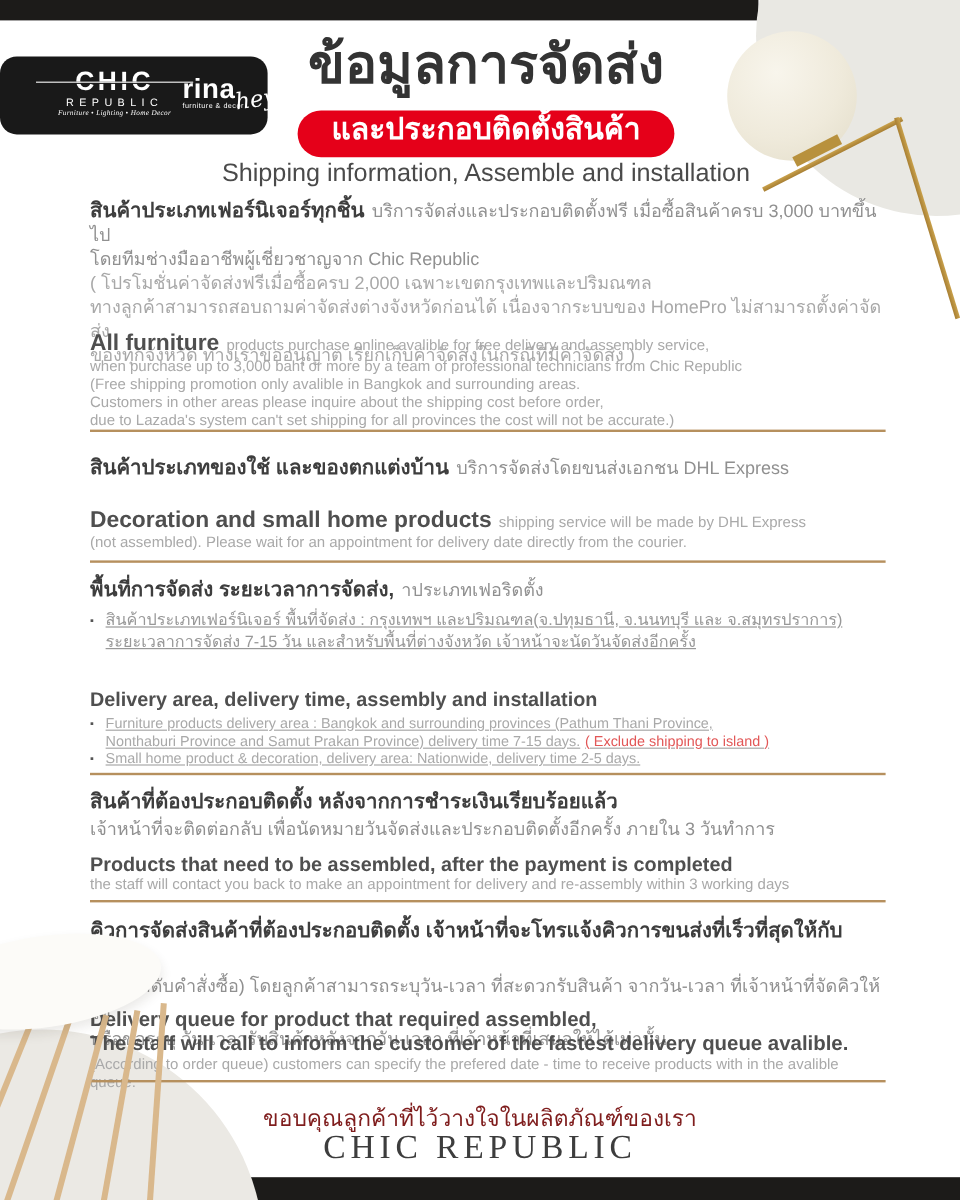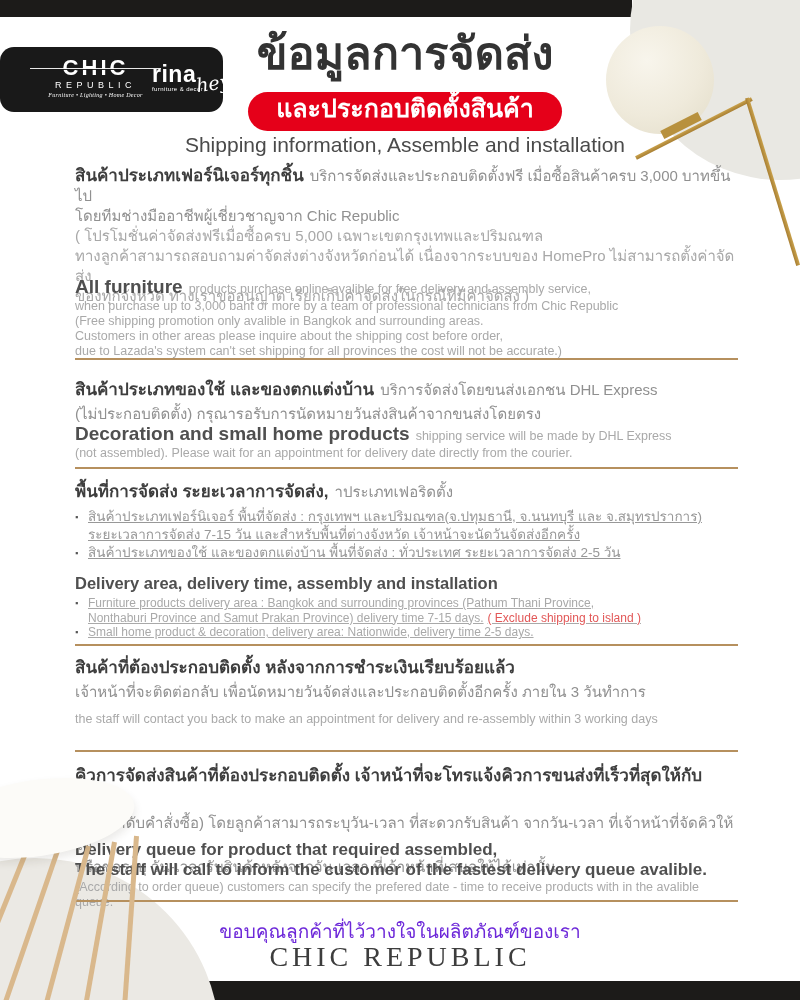--- a/index.html
+++ b/index.html
@@ -76,21 +76,21 @@
   .bullets-th { font-size:13.5px; color:#989898; line-height:18px;text-decoration:underline; }
   .bullets-en { font-size:12px; color:#a9a9a9; line-height:14.5px;text-decoration:underline; }
   .bullet { position:relative; padding-left:13px; }
   .bullet::before { content:"▪"; position:absolute; left:0; top:0; font-size:9px; color:#555; }
   .cont { padding-left:13px; }
   .red-note { color:#e25757; margin-left:4px; }
   .hr { position:absolute; left:75px; width:663px; height:0; border-top:2px solid #b6905e; z-index:3; }
 
   
   .footer-thanks { position:absolute; left:100px; top:916px; width:600px; text-align:center;
-    color:#6d28d9; font-size:19px; z-index:3; }
+    color:#7f1d1d; font-size:19px; z-index:3; }
   .footer-brand { position:absolute; left:100px; top:941px; width:600px; text-align:center;
     font-family:"Liberation Serif", serif; font-size:28px; letter-spacing:4px; color:#3d3d3d; z-index:3; }
 </style>
 </head>
 <body>
 
 <div class="page">
 
   <div class="topbar"></div>
   <div class="bottombar"></div>
@@ -117,62 +117,61 @@
 
   <div class="title-th">ข้อมูลการจัดส่ง</div>
   <div class="badge">
     <span>และประกอบติดตั้งสินค้า</span>
   </div>
   <div class="subtitle">Shipping information, Assemble and installation</div>
 
   <div class="block th-body" style="top:166px;">
     <div><span class="th-b">สินค้าประเภทเฟอร์นิเจอร์ทุกชิ้น</span><span class="th-r">บริการจัดส่งและประกอบติดตั้งฟรี เมื่อซื้อสินค้าครบ 3,000 บาทขึ้นไป</span></div>
     <div>โดยทีมช่างมืออาชีพผู้เชี่ยวชาญจาก Chic Republic</div>
-    <div class="th-light">( โปรโมชั่นค่าจัดส่งฟรีเมื่อซื้อครบ 5,000 เฉพาะเขตกรุงเทพและปริมณฑล</div>
+    <div class="th-light">( โปรโมชั่นค่าจัดส่งฟรีเมื่อซื้อครบ 2,000 เฉพาะเขตกรุงเทพและปริมณฑล</div>
     <div class="th-light">ทางลูกค้าสามารถสอบถามค่าจัดส่งต่างจังหวัดก่อนได้ เนื่องจากระบบของ HomePro ไม่สามารถตั้งค่าจัดส่ง</div>
     <div class="th-light">ของทุกจังหวัด ทางเราขออนุญาต เรียกเก็บค่าจัดส่งในกรณีที่มีค่าจัดส่ง )</div>
   </div>
   <div class="block en-body" style="top:277px;">
     <div class="lh20"><span class="en-b-lg">All furniture</span><span class="en-r">products purchase online avalible for free delivery and assembly service,</span></div>
     <div>when purchase up to 3,000 baht or more by a team of professional technicians from Chic Republic</div>
     <div>(Free shipping promotion only avalible in Bangkok and surrounding areas.</div>
     <div>Customers in other areas please inquire about the shipping cost before order,</div>
     <div>due to Lazada's system can't set shipping for all provinces the cost will not be accurate.)</div>
   </div>
   <div class="hr" style="top:358px;"></div>
 
   <div class="block th-body lh24" style="top:378px;">
     <div><span class="th-b">สินค้าประเภทของใช้ และของตกแต่งบ้าน</span><span class="th-r">บริการจัดส่งโดยขนส่งเอกชน DHL Express</span></div>
-    <div>(ไม่ประกอบติดตั้ง) กรุณารอรับการนัดหมายวันส่งสินค้าจากขนส่งโดยตรง</div>
   </div>
   <div class="block en-body" style="top:424px;">
     <div class="lh20"><span class="en-b-lg">Decoration and small home products</span><span class="en-r">shipping service will be made by DHL Express</span></div>
     <div>(not assembled). Please wait for an appointment for delivery date directly from the courier.</div>
   </div>
   <div class="hr" style="top:467px;"></div>
 
   <div class="block" style="top:477px;"><span class="th-b">พื้นที่การจัดส่ง ระยะเวลาการจัดส่ง,</span><span class="th-r">าประเภทเฟอริดตั้ง</span></div>
   <div class="block bullets-th" style="top:508px;">
     <div class="bullet">สินค้าประเภทเฟอร์นิเจอร์ พื้นที่จัดส่ง : กรุงเทพฯ และปริมณฑล(จ.ปทุมธานี, จ.นนทบุรี และ จ.สมุทรปราการ)</div>
     <div class="cont">ระยะเวลาการจัดส่ง 7-15 วัน และสำหรับพื้นที่ต่างจังหวัด เจ้าหน้าจะนัดวันจัดส่งอีกครั้ง</div>
-    <div class="bullet">สินค้าประเภทของใช้ และของตกแต่งบ้าน พื้นที่จัดส่ง : ทั่วประเทศ ระยะเวลาการจัดส่ง 2-5 วัน</div>
   </div>
   <div class="block en-b-md" style="top:574px;">Delivery area, delivery time, assembly and installation</div>
   <div class="block bullets-en" style="top:596px;">
     <div class="bullet">Furniture products delivery area : Bangkok and surrounding provinces (Pathum Thani Province,</div>
     <div class="cont"><span>Nonthaburi Province and Samut Prakan Province) delivery time 7-15 days.</span><span class="red-note">( Exclude shipping to island )</span></div>
     <div class="bullet">Small home product &amp; decoration, delivery area: Nationwide, delivery time 2-5 days.</div>
   </div>
   <div class="hr" style="top:644px;"></div>
 
   <div class="block" style="top:656px;">
     <div class="th-b lh24">สินค้าที่ต้องประกอบติดตั้ง หลังจากการชำระเงินเรียบร้อยแล้ว</div>
     <div class="th-body lh24">เจ้าหน้าที่จะติดต่อกลับ เพื่อนัดหมายวันจัดส่งและประกอบติดตั้งอีกครั้ง ภายใน 3 วันทำการ</div>
   </div>
   <div class="block" style="top:712px;">
+    <div class="en-b-md" style="line-height:18px;">Products that need to be assembled, after the payment is completed</div>
     <div class="en-body">the staff will contact you back to make an appointment for delivery and re-assembly within 3 working days</div>
   </div>
   <div class="hr" style="top:750px;"></div>
 
   <div class="block" style="top:764px;">
     <div class="th-b lh24">คิวการจัดส่งสินค้าที่ต้องประกอบติดตั้ง เจ้าหน้าที่จะโทรแจ้งคิวการขนส่งที่เร็วที่สุดให้กับลูกค้า</div>
     <div class="th-body lh22">(ตามลำดับคำสั่งซื้อ) โดยลูกค้าสามารถระบุวัน-เวลา ที่สะดวกรับสินค้า จากวัน-เวลา ที่เจ้าหน้าที่จัดคิวให้ได้</div>
     <div class="th-body lh22">หรือขอระบุ วัน-เวลารับสินค้าหลังจากวัน-เวลา ที่เจ้าหน้าที่เสนอให้ได้เท่านั้น</div>
   </div>
   <div class="block" style="top:840px;">

